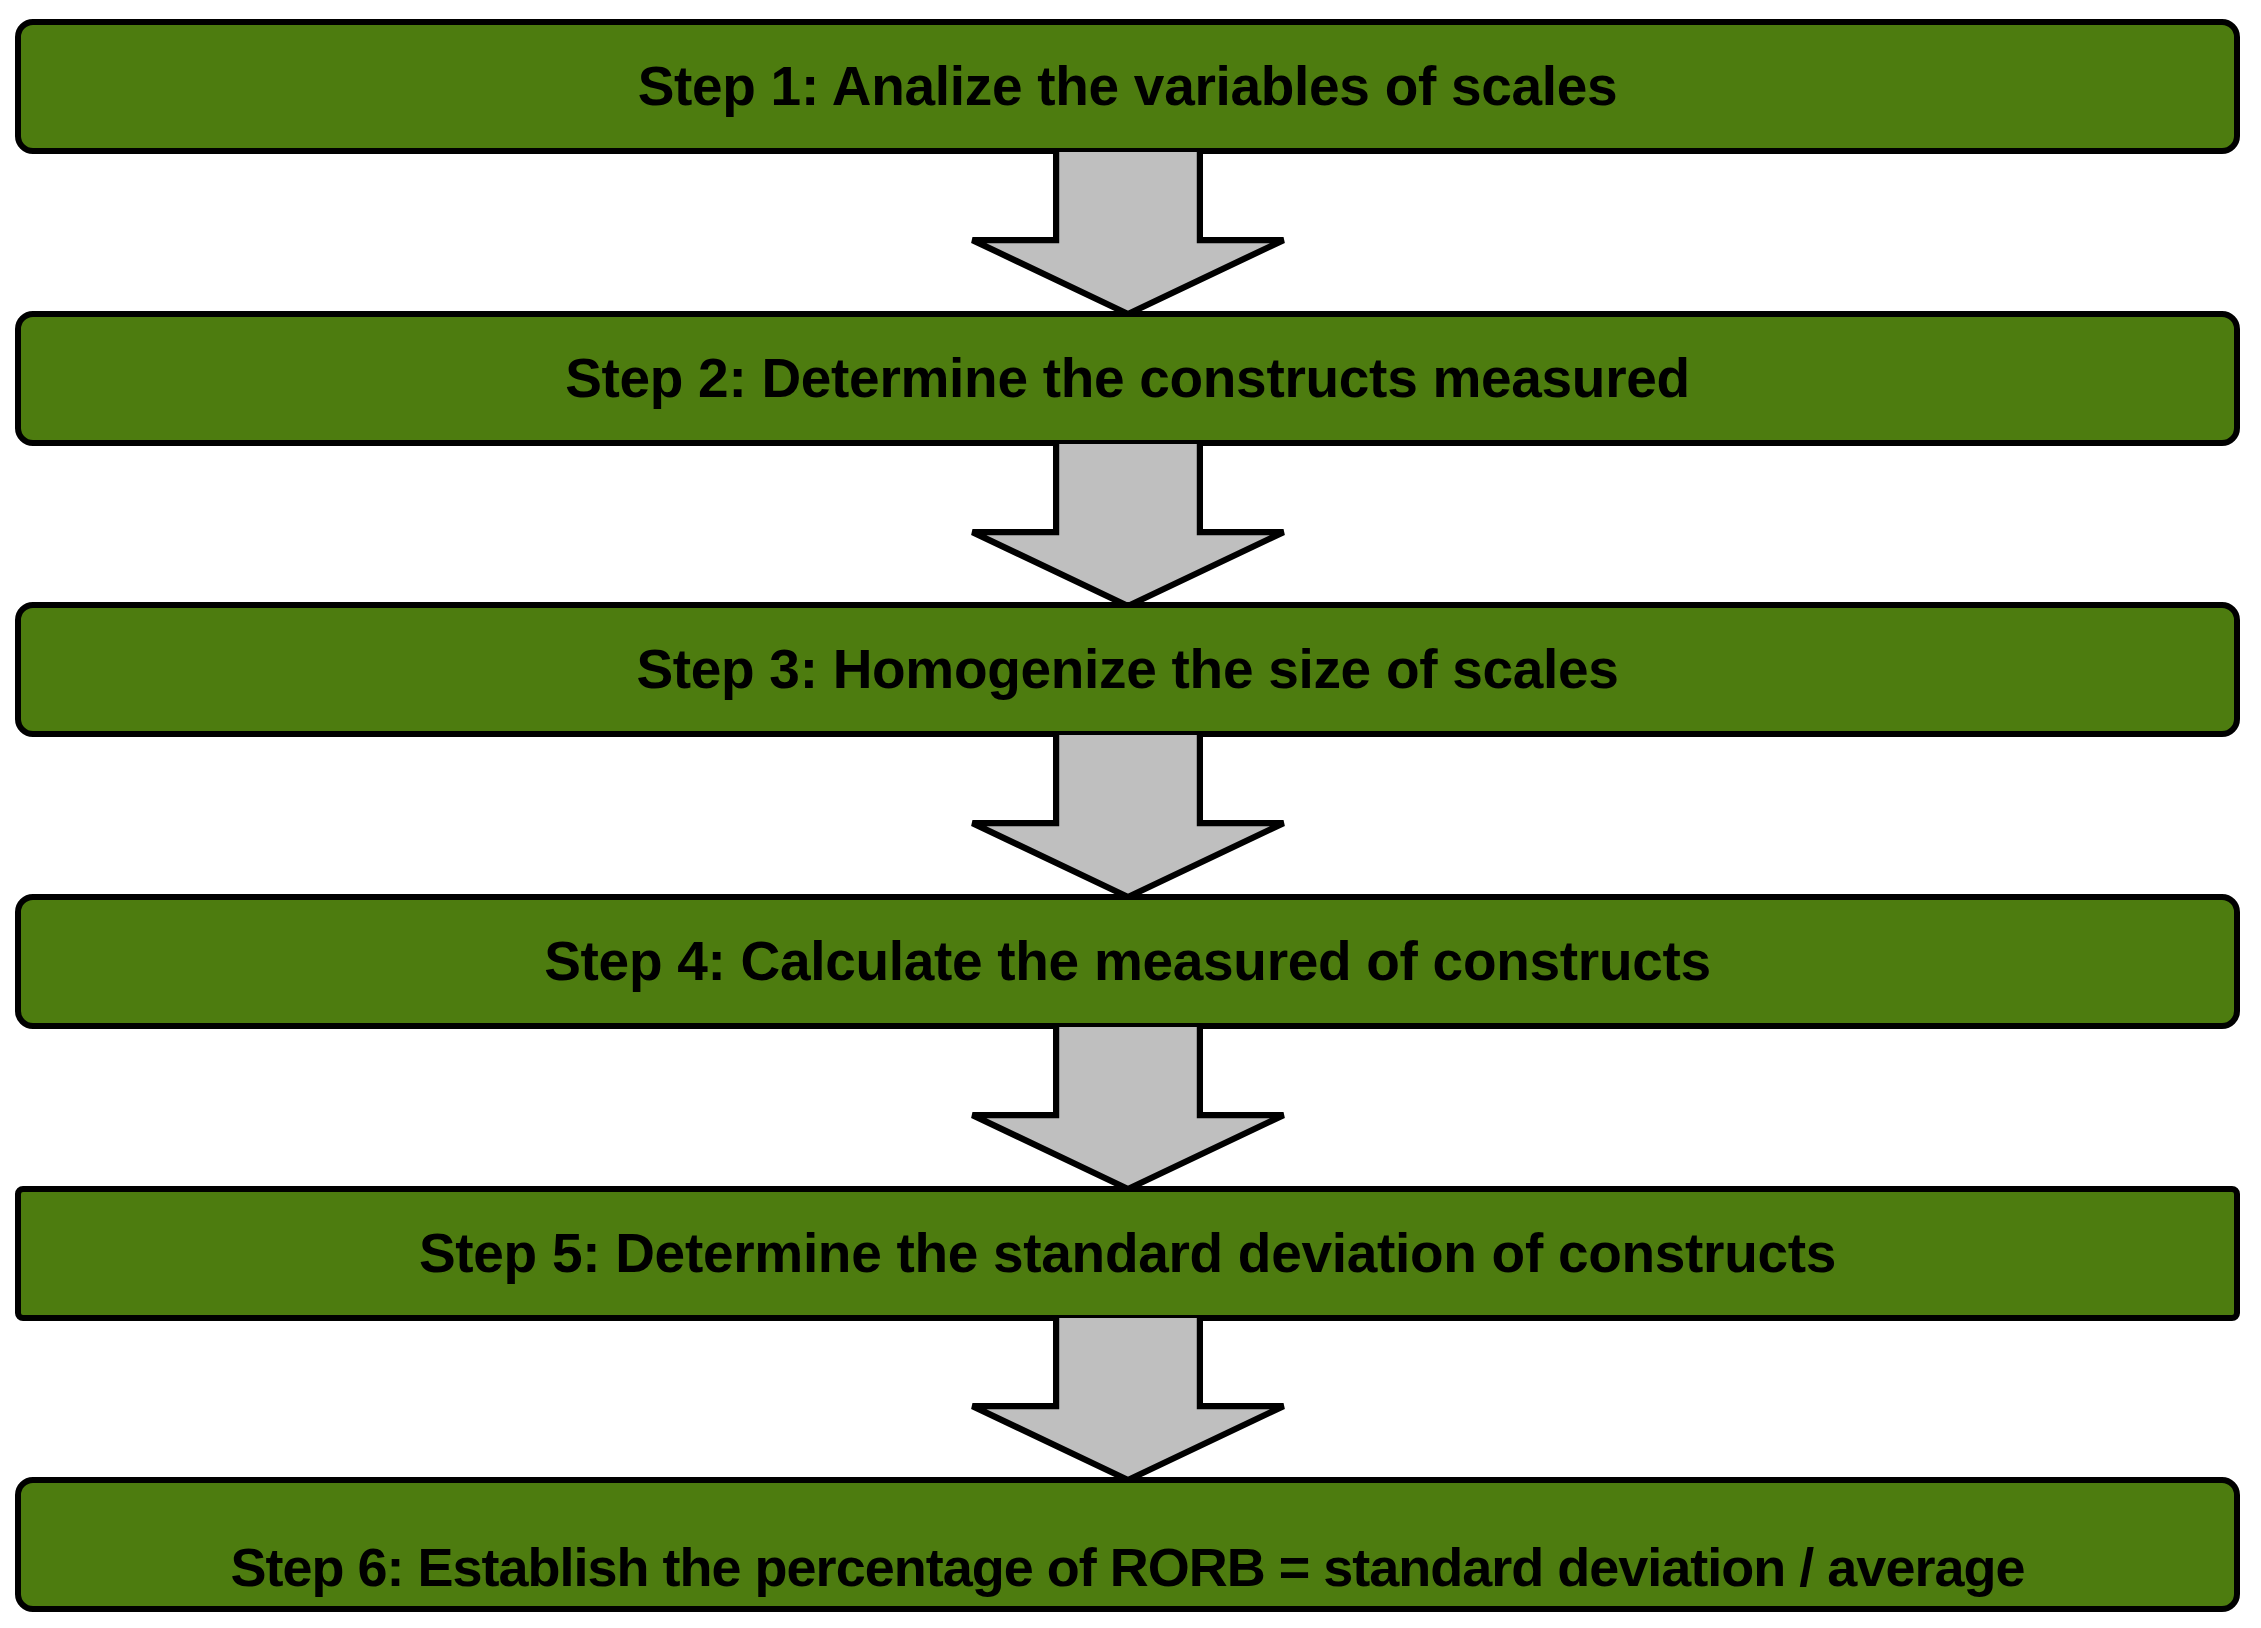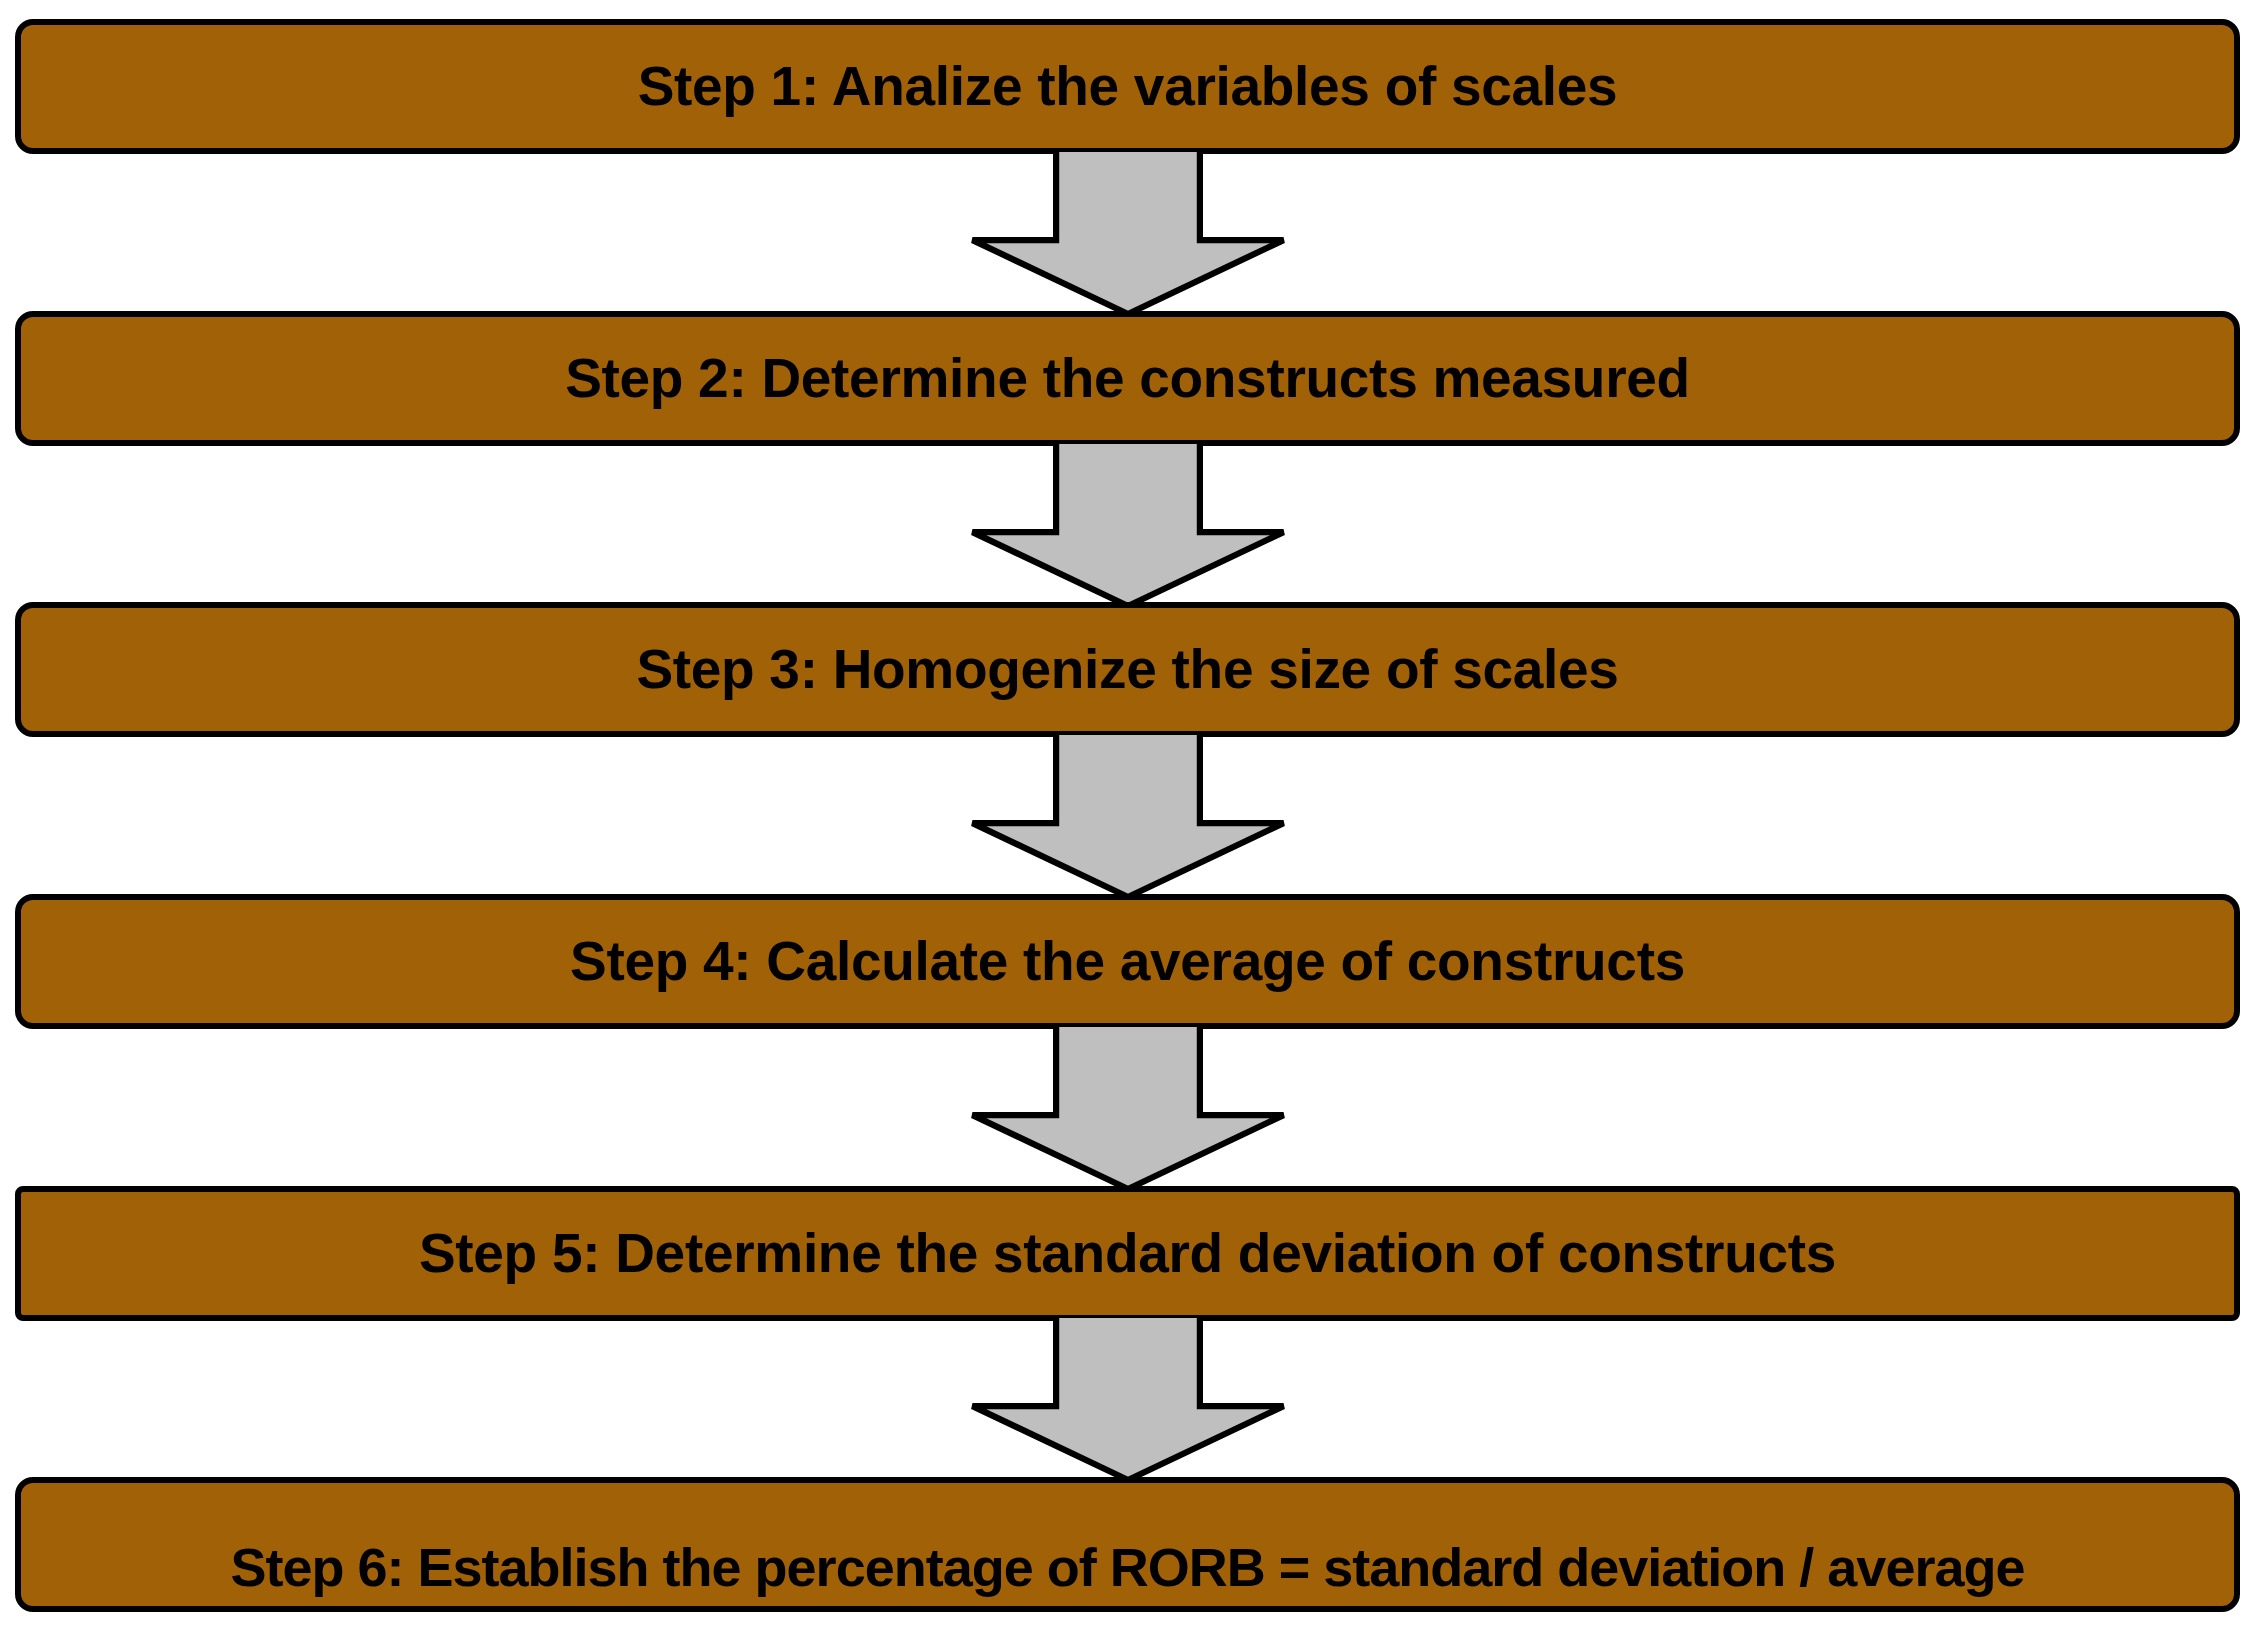--- a/index.html
+++ b/index.html
@@ -15,21 +15,21 @@
     width: 2261px;
     height: 1628px;
     background: #ffffff;
     overflow: hidden;
   }
   .step-box {
     position: absolute;
     left: 15px;
     width: 2225px;
     box-sizing: border-box;
-    background: #a16207;
+    background: #4d7c0f;
     border: 6.2px solid #000000;
     border-radius: 18px;
     display: flex;
     align-items: center;
     justify-content: center;
   }
   .step-label {
     font-size: 55px;
     font-weight: bold;
     color: #000000;
@@ -83,21 +83,21 @@
     <span class="step-label">Step 3: Homogenize the size of scales</span>
   </div>
 
   <div class="arrow-wrap" style="top:732px;">
     <svg viewBox="0 0 460 242" width="318" height="167" preserveAspectRatio="none">
       <polygon points="126,0 334,0 334,132 455,132 230,239 5,132 126,132" fill="#bfbfbf" stroke="#000000" stroke-width="9" stroke-linejoin="miter"></polygon>
     </svg>
   </div>
 
   <div class="step-box" style="top:894px; height:135px;">
-    <span class="step-label">Step 4: Calculate the average of constructs</span>
+    <span class="step-label">Step 4: Calculate the measured of constructs</span>
   </div>
 
   <div class="arrow-wrap" style="top:1024px;">
     <svg viewBox="0 0 460 242" width="318" height="167" preserveAspectRatio="none">
       <polygon points="126,0 334,0 334,132 455,132 230,239 5,132 126,132" fill="#bfbfbf" stroke="#000000" stroke-width="9" stroke-linejoin="miter"></polygon>
     </svg>
   </div>
 
   <div class="step-box" style="top:1186px; height:135px;border-radius:8px;">
     <span class="step-label">Step 5: Determine the standard deviation of constructs</span>

